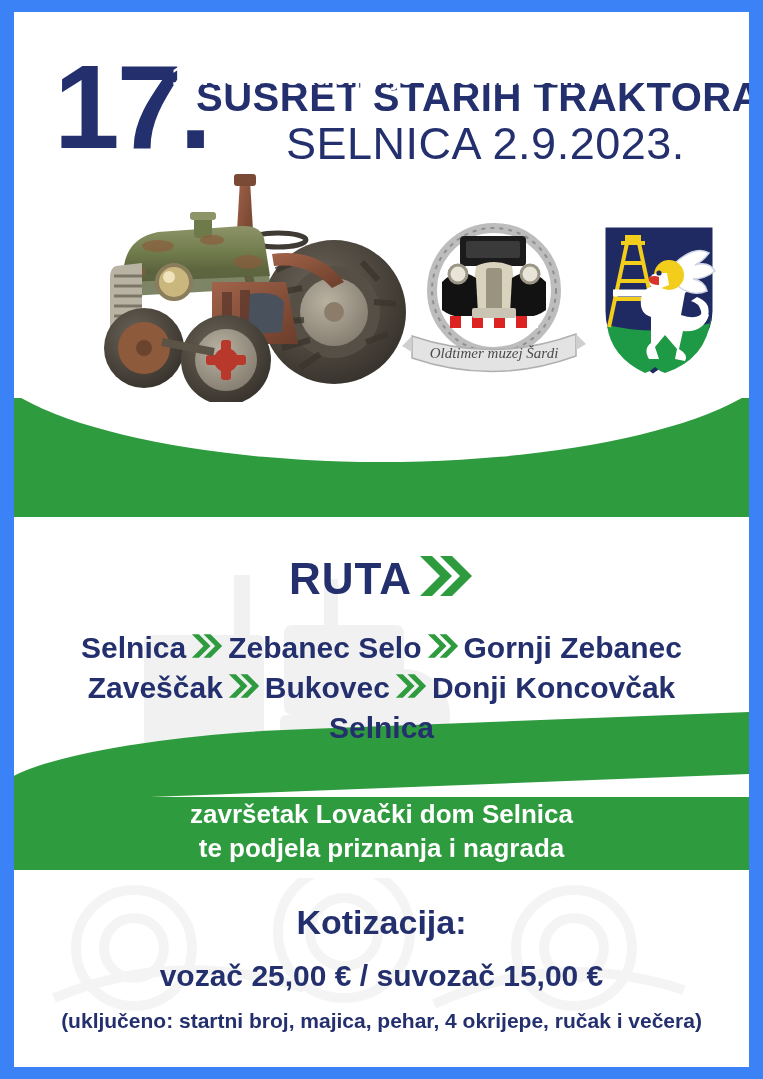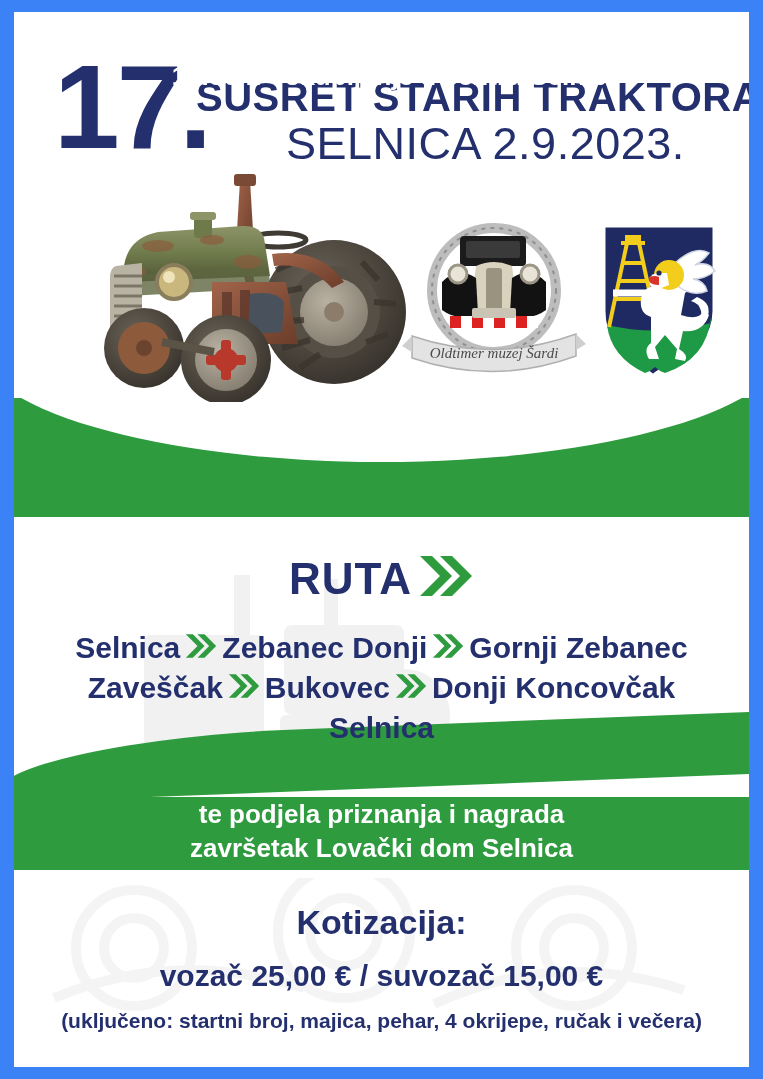--- a/index.html
+++ b/index.html
@@ -409,21 +409,21 @@
               <path d="M2 4 L22 24 L2 44 L14 44 L34 24 L14 4 Z" fill="#2E9B3F"></path>
               <path d="M22 4 L42 24 L22 44 L34 44 L54 24 L34 4 Z" fill="#2E9B3F"></path>
             </svg></span>
       </div>
 
       <div id="route-list">
         <div class="seg">
           <span>Selnica</span><span class="sep"><svg width="34" height="28" viewBox="0 0 56 48">
                 <path d="M2 4 L22 24 L2 44 L14 44 L34 24 L14 4 Z" fill="#2E9B3F"></path>
                 <path d="M22 4 L42 24 L22 44 L34 44 L54 24 L34 4 Z" fill="#2E9B3F"></path>
-              </svg></span><span>Zebanec Donji</span><span class="sep"><svg width="34" height="28" viewBox="0 0 56 48">
+              </svg></span><span>Zebanec Selo</span><span class="sep"><svg width="34" height="28" viewBox="0 0 56 48">
                 <path d="M2 4 L22 24 L2 44 L14 44 L34 24 L14 4 Z" fill="#2E9B3F"></path>
                 <path d="M22 4 L42 24 L22 44 L34 44 L54 24 L34 4 Z" fill="#2E9B3F"></path>
               </svg></span><span>Gornji Zebanec</span>
         </div>
         <div class="seg">
           <span>Zaveščak</span><span class="sep"><svg width="34" height="28" viewBox="0 0 56 48">
                 <path d="M2 4 L22 24 L2 44 L14 44 L34 24 L14 4 Z" fill="#2E9B3F"></path>
                 <path d="M22 4 L42 24 L22 44 L34 44 L54 24 L34 4 Z" fill="#2E9B3F"></path>
               </svg></span><span>Bukovec</span><span class="sep"><svg width="34" height="28" viewBox="0 0 56 48">
                 <path d="M2 4 L22 24 L2 44 L14 44 L34 24 L14 4 Z" fill="#2E9B3F"></path>
@@ -433,22 +433,22 @@
         <div class="seg">
           <span>Selnica</span>
         </div>
       </div>
 
       <div id="route-bottom-slant"></div>
     </div>
 
     <div id="finish-band"></div>
     <div id="finish-text">
+      <div>završetak Lovački dom Selnica</div>
       <div>te podjela priznanja i nagrada</div>
-      <div>završetak Lovački dom Selnica</div>
     </div>
 
     <div id="fee-panel">
       <div id="fee-top-curve"></div>
       <div id="fee-watermark">
         <svg viewBox="0 0 735 150" width="100%" height="150" preserveAspectRatio="none">
           <g fill="none" stroke="#9aa0a4" stroke-width="10">
             <circle cx="120" cy="70" r="58"></circle>
               <circle cx="120" cy="70" r="30"></circle>
             <circle cx="330" cy="54" r="66"></circle>

